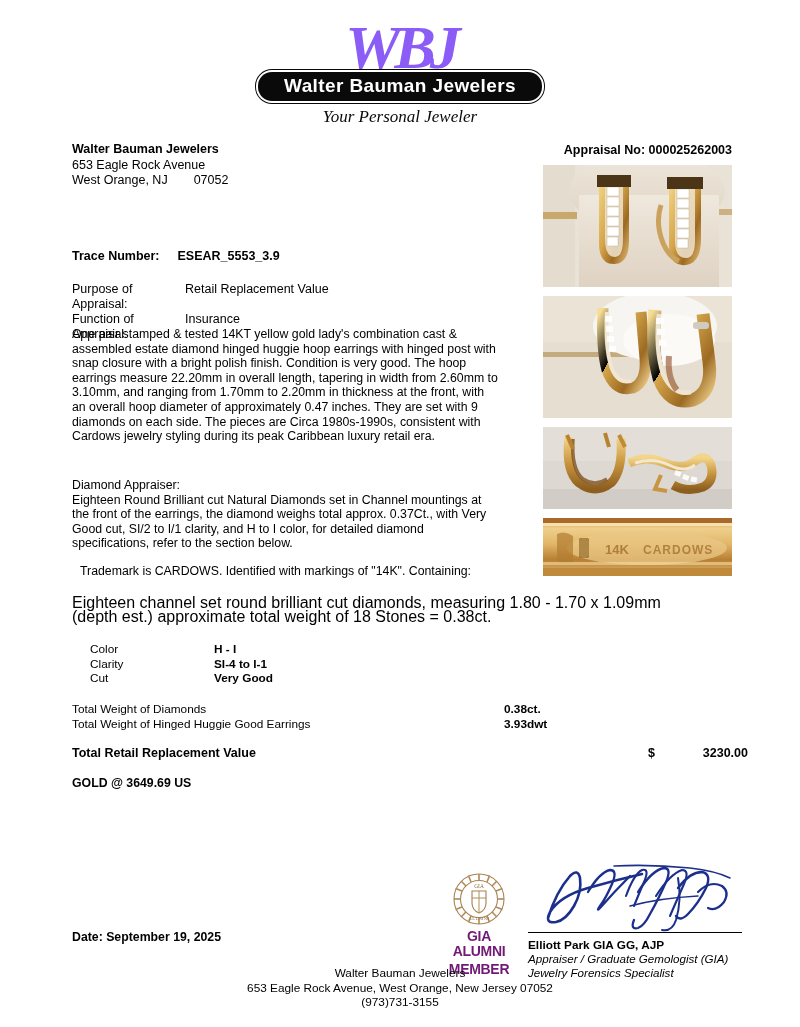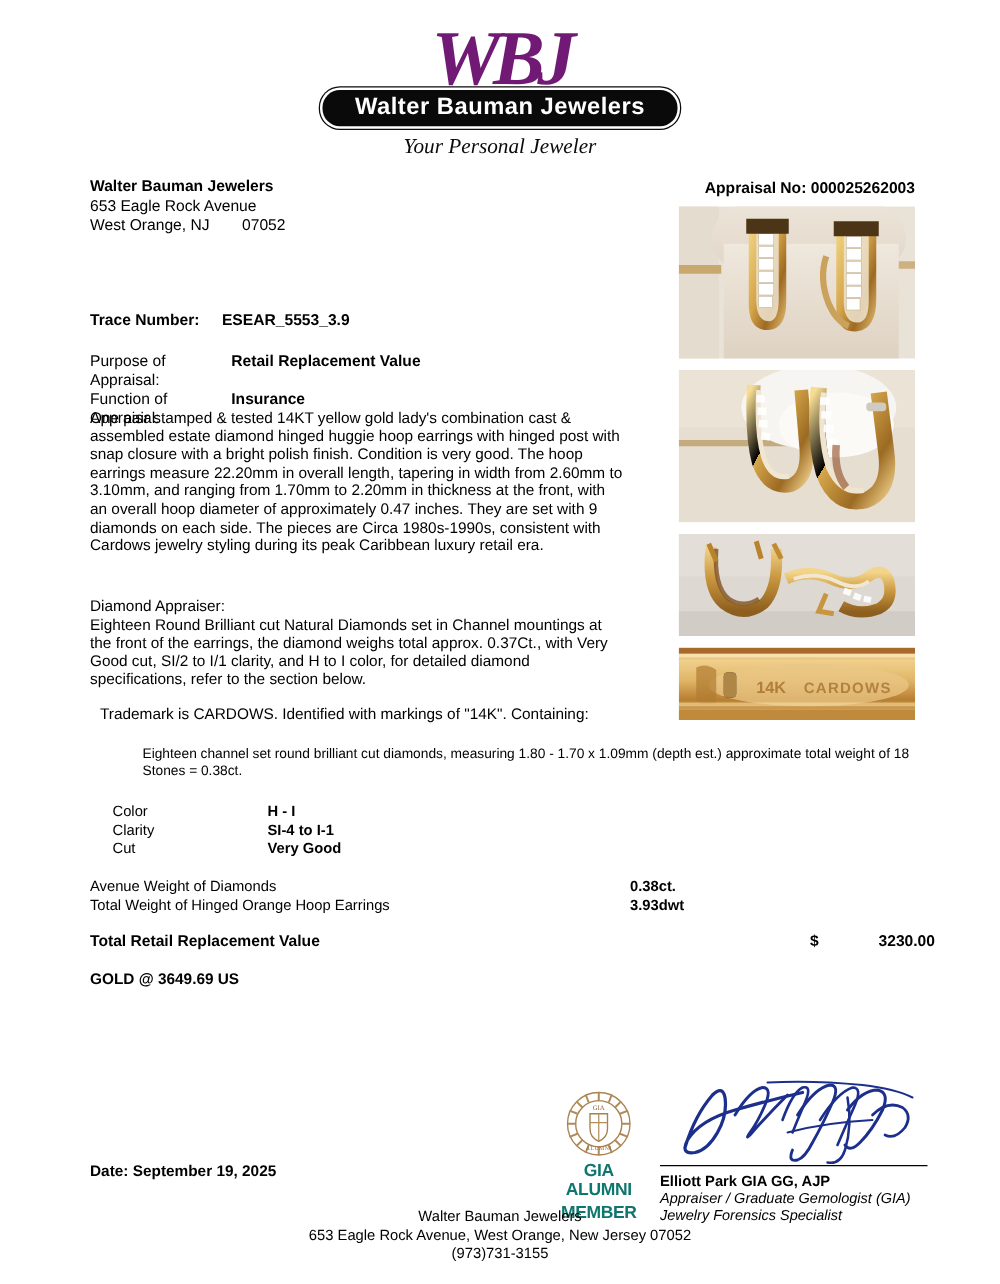--- a/index.html
+++ b/index.html
@@ -12,21 +12,21 @@
     position: relative;
     overflow: hidden;
   }
   .page { position: relative; width: 800px; height: 1027px; }
 
   
   .logo-block { position: absolute; left: 0; top: 16px; width: 800px; text-align: center; }
   .logo-mono {
     font-family: "Liberation Serif", serif;
     font-size: 62px; font-weight: bold; font-style: italic;
-    letter-spacing: -6px; line-height: 62px; color: #701a75;
+    letter-spacing: -6px; line-height: 62px; color: #8b5cf6;
   }
   .logo-bar {
     display: inline-block; background: #0a0a0a; color: #ffffff;
     border-radius: 14px; padding: 3px 26px 4px 26px;
     font-size: 19px; font-weight: bold; letter-spacing: .4px;
     margin-top: -6px;
     box-shadow: 0 0 0 2px #ffffff, 0 0 0 3px #0a0a0a;
   }
   .logo-tag {
     font-family: "Liberation Serif", serif;
@@ -39,27 +39,27 @@
   .zip-gap { display: inline-block; width: 26px; }
   .appraisal-no { position: absolute; right: 68px; top: 143px; font-size: 12.5px; font-weight: bold; white-space: nowrap; }
 
   
   .trace-row { position: absolute; left: 72px; top: 249px; font-size: 12.5px; font-weight: bold; }
   .trace-val { display: inline-block; margin-left: 18px; }
 
   .purpose-block { position: absolute; left: 72px; top: 282px; font-size: 12.5px; line-height: 15px; }
   .pf-row { display: flex; }
   .pf-label { width: 113px; }
-  .pf-value { font-weight: bold; }
+  .pf-value { font-weight: normal; }
 
   .desc { position: absolute; left: 72px; top: 327px; width: 428px; font-size: 12.3px; line-height: 14.6px; text-align: left; }
   .diamond-assess { position: absolute; left: 72px; top: 478px; width: 428px; font-size: 12.3px; line-height: 14.6px; }
   .trademark { position: absolute; left: 80px; top: 564px; width: 440px; font-size: 12.3px; }
 
-  .spec-para { position: absolute; left: 72px; top: 596px; width: 625px; font-size: 11px; line-height: 14px; margin-left: 42px; }
+  .spec-para { position: absolute; left: 72px; top: 596px; width: 625px; font-size: 16px; line-height: 14px; }
 
   .grade-table { position: absolute; left: 90px; top: 642px; font-size: 11.8px; line-height: 14.6px; }
   .grade-row { display: flex; }
   .grade-key { width: 124px; }
   .grade-val { font-weight: bold; }
 
   .totals { position: absolute; left: 72px; top: 702px; width: 500px; font-size: 11.8px; line-height: 14.6px; }
   .tot-row { display: flex; }
   .tot-key { width: 432px; }
   .tot-val { font-weight: bold; }
@@ -77,21 +77,21 @@
   .p1 { height: 122px; }
   .p2 { height: 122px; }
   .p3 { height: 82px; }
   .p4 { height: 58px; margin-bottom: 0; }
 
   
   .date-line { position: absolute; left: 72px; top: 930px; font-size: 12.3px; font-weight: bold; }
 
   .gia-seal { position: absolute; left: 440px; top: 872px; width: 78px; text-align: center; }
   .seal-wrap { width: 54px; height: 54px; margin: 0 auto; position: relative; }
-  .gia-text { font-family: "Liberation Sans Narrow", "Liberation Sans", sans-serif; font-size: 14px; font-weight: bold; line-height: 15px; color: #0f766e; letter-spacing: -.3px; margin-top: 3px; }
+  .gia-text { font-family: "Liberation Sans Narrow", "Liberation Sans", sans-serif; font-size: 14px; font-weight: bold; line-height: 15px; color: #701a75; letter-spacing: -.3px; margin-top: 3px; }
 
   .sig-area { position: absolute; left: 528px; top: 862px; width: 230px; }
   .sig-svg { display: block; margin-left: 2px; }
   .sig-rule { width: 214px; height: 1px; background: #000; margin-top: -2px; }
   .sig-name { font-size: 11.8px; font-weight: bold; margin-top: 5px; }
   .sig-title { font-size: 11.6px; font-style: italic; line-height: 14px; }
 
   
   .footer { position: absolute; left: 0; top: 966px; width: 800px; text-align: center; font-size: 11.8px; line-height: 14.5px; }
 </style>
@@ -150,25 +150,25 @@
       <span class="grade-val">SI-4 to I-1</span>
     </div>
     <div class="grade-row">
       <span class="grade-key">Cut</span>
       <span class="grade-val">Very Good</span>
     </div>
   </div>
 
   <div class="totals">
     <div class="tot-row">
-      <span class="tot-key">Avenue Weight of Diamonds</span>
+      <span class="tot-key">Total Weight of Diamonds</span>
       <span class="tot-val">0.38ct.</span>
     </div>
     <div class="tot-row">
-      <span class="tot-key">Total Weight of Hinged Orange Hoop Earrings</span>
+      <span class="tot-key">Total Weight of Hinged Huggie Good Earrings</span>
       <span class="tot-val">3.93dwt</span>
     </div>
   </div>
 
   <div class="grand-row">
     <span class="grand-label">Total Retail Replacement Value</span>
     <span class="grand-cur">$</span>
     <span class="grand-amt">3230.00</span>
   </div>
 

